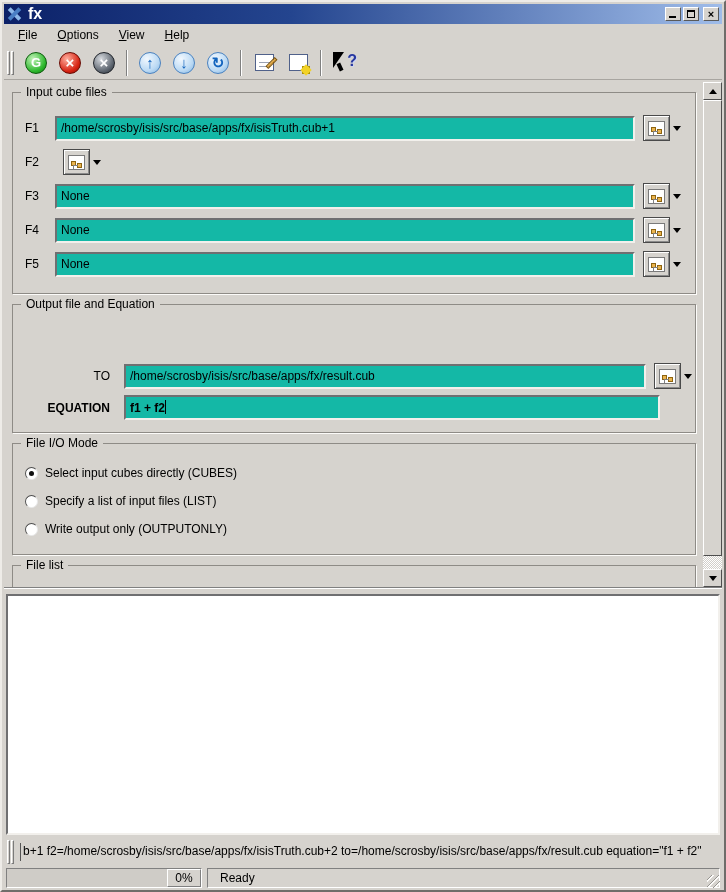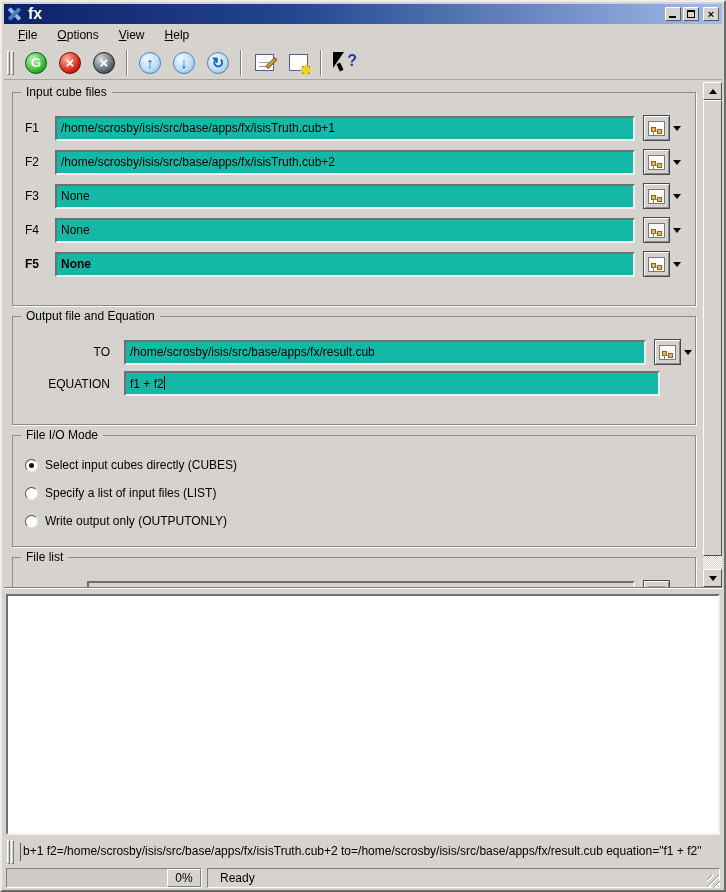--- a/index.html
+++ b/index.html
@@ -96,21 +96,21 @@
   .barrow { width:14px; height:26px; display:flex; align-items:center; justify-content:center; background:transparent; border:none; padding:0; }
   .barrow i { width:0; height:0; border-left:4px solid transparent; border-right:4px solid transparent; border-top:5px solid #000; }
   .ticon { width:17px; height:15px; background:#fff; border:1px solid #7a7a7a; position:relative; }
   .ticon .thdr { height:3px; background:linear-gradient(90deg,#2a52c8,#7a9ef0); }
   .ticon .sq1 { position:absolute; left:2px; top:5px; width:5px; height:5px; background:#eab44e; border:1px solid #8e6410; }
   .ticon .sq2 { position:absolute; right:2px; bottom:1px; width:5px; height:5px; background:#eab44e; border:1px solid #8e6410; }
   .ticon .vln { position:absolute; left:4px; top:10px; width:1px; height:3px; background:#808080; }
   .ticon .hln { position:absolute; left:4px; bottom:3px; width:5px; height:1px; background:#808080; }
 
   .out-label { width:85px; text-align:right; margin-right:14px; flex:0 0 auto; }
-  .row-to { margin-bottom:6px; }
+  .row-to { margin-bottom:6px;margin-top:36px; }
 
   .mode-wrap { display:flex; margin-left:12px; padding-bottom:6px; }
   .mode-label { width:50px; margin-right:14px; padding-top:1px; }
   .radio-row { display:flex; align-items:center; margin-bottom:14px; }
   .radio {
     width:13px; height:13px; border-radius:50%; background:#fff; margin-right:7px; position:relative; flex:0 0 auto;
     border:1px solid; border-color:#4e4e4e #e8e8e8 #e8e8e8 #4e4e4e;
   }
   .radio.checked::after { content:""; position:absolute; inset:3px; background:#101010; border-radius:50%; }
 
@@ -238,21 +238,20 @@
               <button class="bbtn">
                   <span class="ticon"><span class="thdr"></span><span class="sq1"></span><span class="sq2"></span><span class="vln"></span><span class="hln"></span></span>
                 </button>
               <button class="barrow">
                   <i></i>
                 </button>
             </span>
           </div>
           <div class="row">
             <span class="row-label">F2</span>
-            <div class="field w-main"><span>/home/scrosby/isis/src/base/apps/fx/isisTruth.cub+2</span></div>
             <span class="browse">
               <button class="bbtn">
                   <span class="ticon"><span class="thdr"></span><span class="sq1"></span><span class="sq2"></span><span class="vln"></span><span class="hln"></span></span>
                 </button>
               <button class="barrow">
                   <i></i>
                 </button>
             </span>
           </div>
           <div class="row">
@@ -272,21 +271,21 @@
             <div class="field w-main"><span>None</span></div>
             <span class="browse">
               <button class="bbtn">
                   <span class="ticon"><span class="thdr"></span><span class="sq1"></span><span class="sq2"></span><span class="vln"></span><span class="hln"></span></span>
                 </button>
               <button class="barrow">
                   <i></i>
                 </button>
             </span>
           </div>
-          <div class="row" style="margin-bottom:16px;font-weight:bold;">
+          <div class="row" style="margin-bottom:4px;">
             <span class="row-label">F5</span>
             <div class="field w-main"><span>None</span></div>
             <span class="browse">
               <button class="bbtn">
                   <span class="ticon"><span class="thdr"></span><span class="sq1"></span><span class="sq2"></span><span class="vln"></span><span class="hln"></span></span>
                 </button>
               <button class="barrow">
                   <i></i>
                 </button>
             </span>
@@ -302,21 +301,21 @@
             <div class="field w-out"><span>/home/scrosby/isis/src/base/apps/fx/result.cub</span></div>
             <span class="browse">
               <button class="bbtn">
                   <span class="ticon"><span class="thdr"></span><span class="sq1"></span><span class="sq2"></span><span class="vln"></span><span class="hln"></span></span>
                 </button>
               <button class="barrow">
                   <i></i>
                 </button>
             </span>
           </div>
-          <div class="row" style="margin-bottom:16px;">
+          <div class="row" style="margin-bottom:0;font-weight:bold;">
             <span class="out-label">EQUATION</span>
             <div class="field w-out"><span>f1 + f2</span><span class="caret"></span></div>
           </div>
         </div>
       </div>
 
       <div class="group">
         <span class="group-title">File I/O Mode</span>
         <div class="g-pad">
           <div class="mode-wrap">

